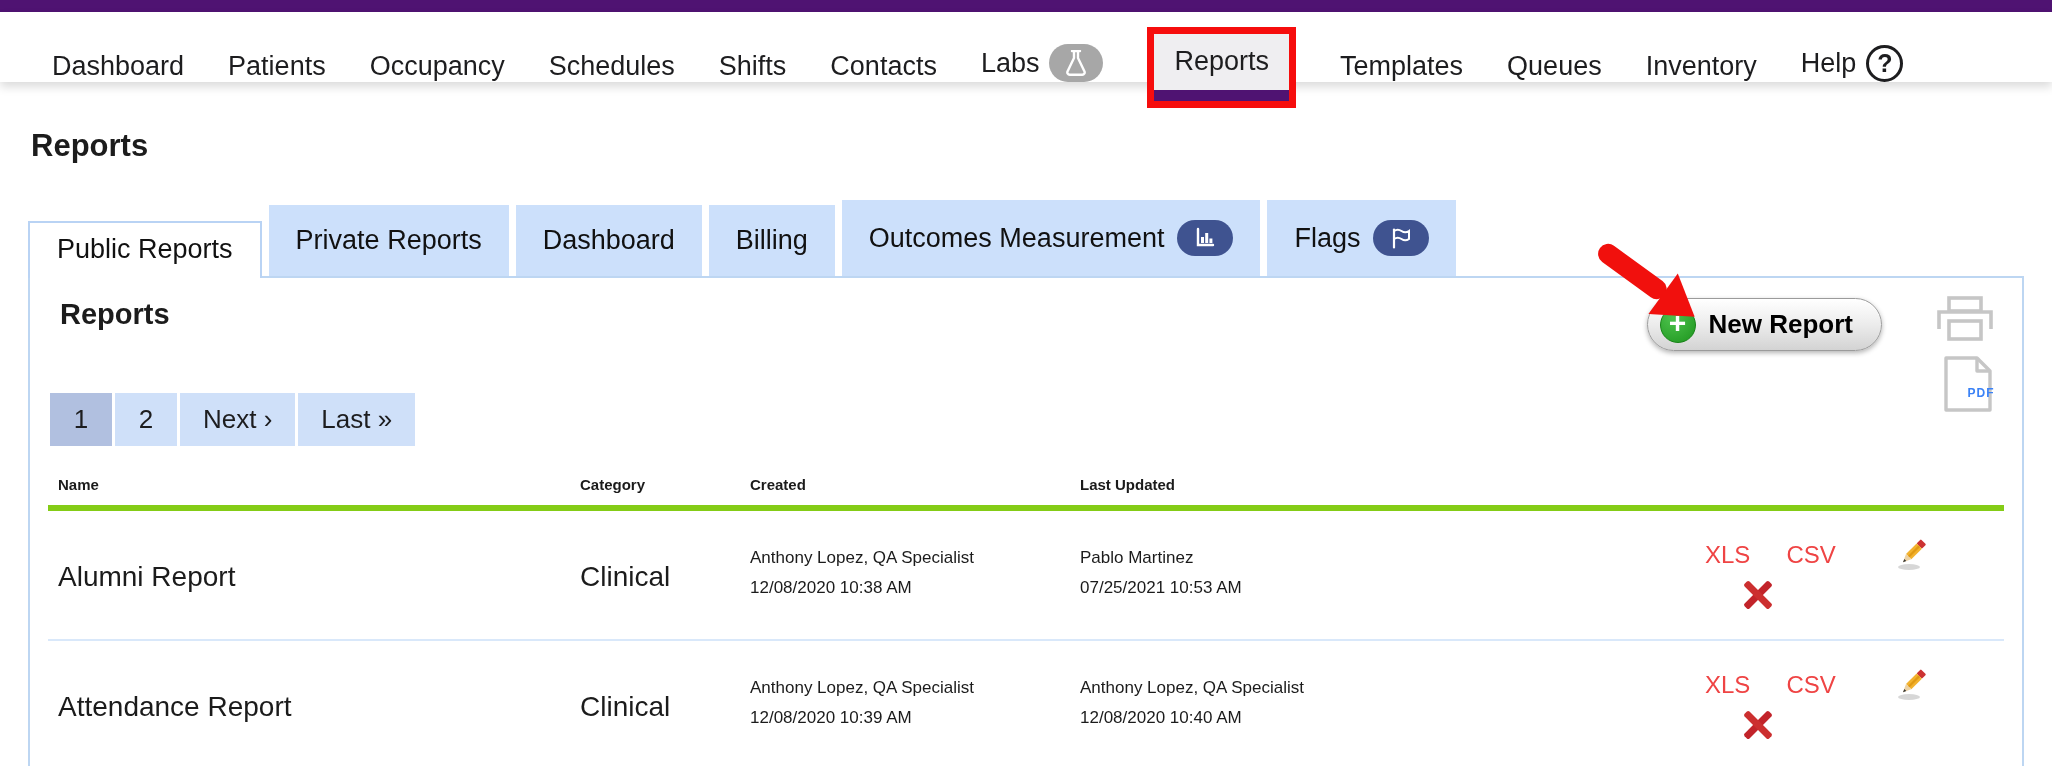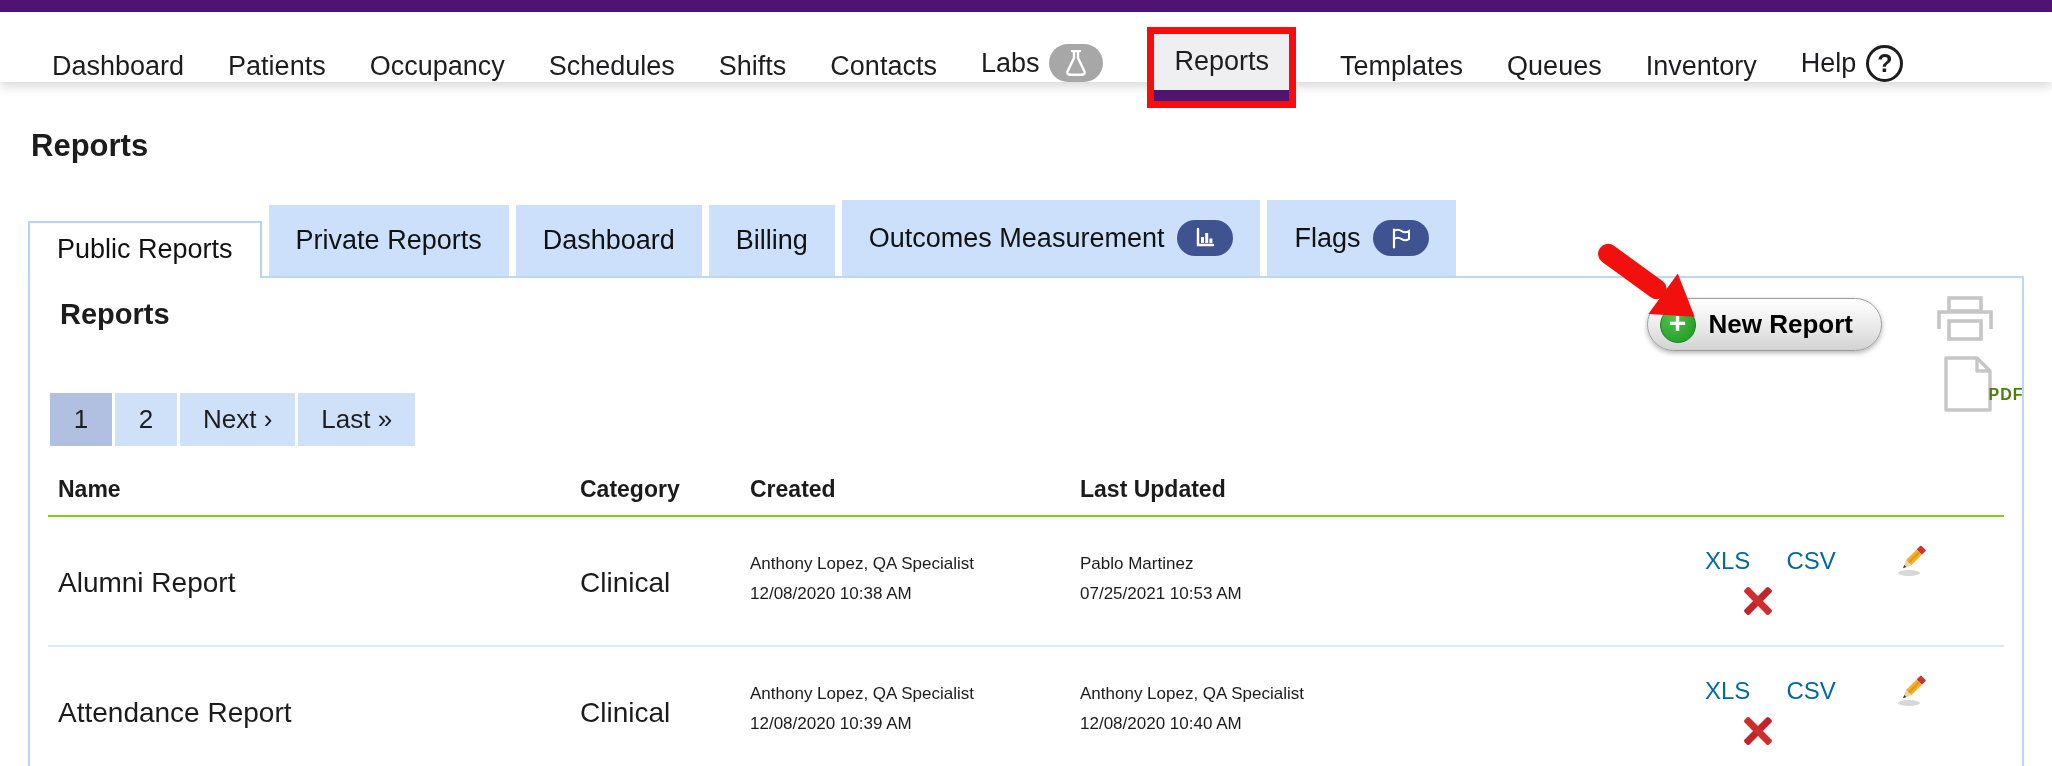--- a/index.html
+++ b/index.html
@@ -46,40 +46,40 @@
   .plus-circle { display:flex; align-items:center; justify-content:center; width:36px; height:36px;
            border-radius:50%; background:radial-gradient(circle at 35% 30%, #4dc24d, #1d951d);
            border:1px solid #158215; color:#fff; font-size:30px; font-weight:bold; line-height:1; }
   .plus-circle span { margin-top:-3px; }
 
   .icon-btn { position:absolute; right:28px; background:none; border:none; cursor:pointer; }
   .print-btn { top:18px; }
   .pdf-btn { top:78px; }
   .pdf-wrap { position:relative; width:52px; height:56px; }
   .pdf-text { position:absolute; left:50%; top:30px; transform:translateX(-50%);
-              font-size:16px; font-weight:bold; color:#4d7c0f; letter-spacing:1px;margin-left:25px; }
+              font-size:12px; font-weight:bold; color:#3b82f6; letter-spacing:1px; }
 
   .red-arrow { position:absolute; left:1558px; top:-44px; z-index:40; pointer-events:none; }
 
   
   .pagination { display:flex; gap:3px; margin:62px 0 0 10px; }
   .page-box { background:#cfe0f9; color:#1d1d1f; font-size:26px; padding:11px 23px;
               cursor:pointer; text-align:center; min-width:62px; }
   .page-box.current { background:#b1c0e0; }
 
   
   .report-table { margin:30px 8px 0; }
   .thead, .trow { display:grid; grid-template-columns:522px 170px 330px 625px 1fr; }
-  .thead { font-size:23px; font-weight:bold; padding:0 0 12px 10px; border-bottom:2px solid #84cc16; }
+  .thead { font-size:15px; font-weight:bold; padding:0 0 12px 10px; border-bottom:6px solid #84cc16; }
   .trow { padding:32px 0 28px 10px; border-bottom:2px solid #d9e8fa; }
   .cell-name, .cell-category { font-size:28px; align-self:center; }
   .cell-meta { font-size:17px; line-height:30px; }
   .cell-actions { align-self:start; margin-top:-6px; }
   .actions-line1 { display:flex; align-items:center; gap:36px; }
-  .export-link { font-size:24px; color:#0369a1; cursor:pointer; text-decoration:none; }
+  .export-link { font-size:24px; color:#ef4444; cursor:pointer; text-decoration:none; }
   .edit-btn { background:none; border:none; cursor:pointer; margin-left:22px; }
   .delete-btn { background:none; border:none; cursor:pointer; display:block; margin:6px 0 0 36px; }
 
   svg { display:block; }
 </style>
 </head>
 <body>
 
 <div class="topbar"></div>
 

